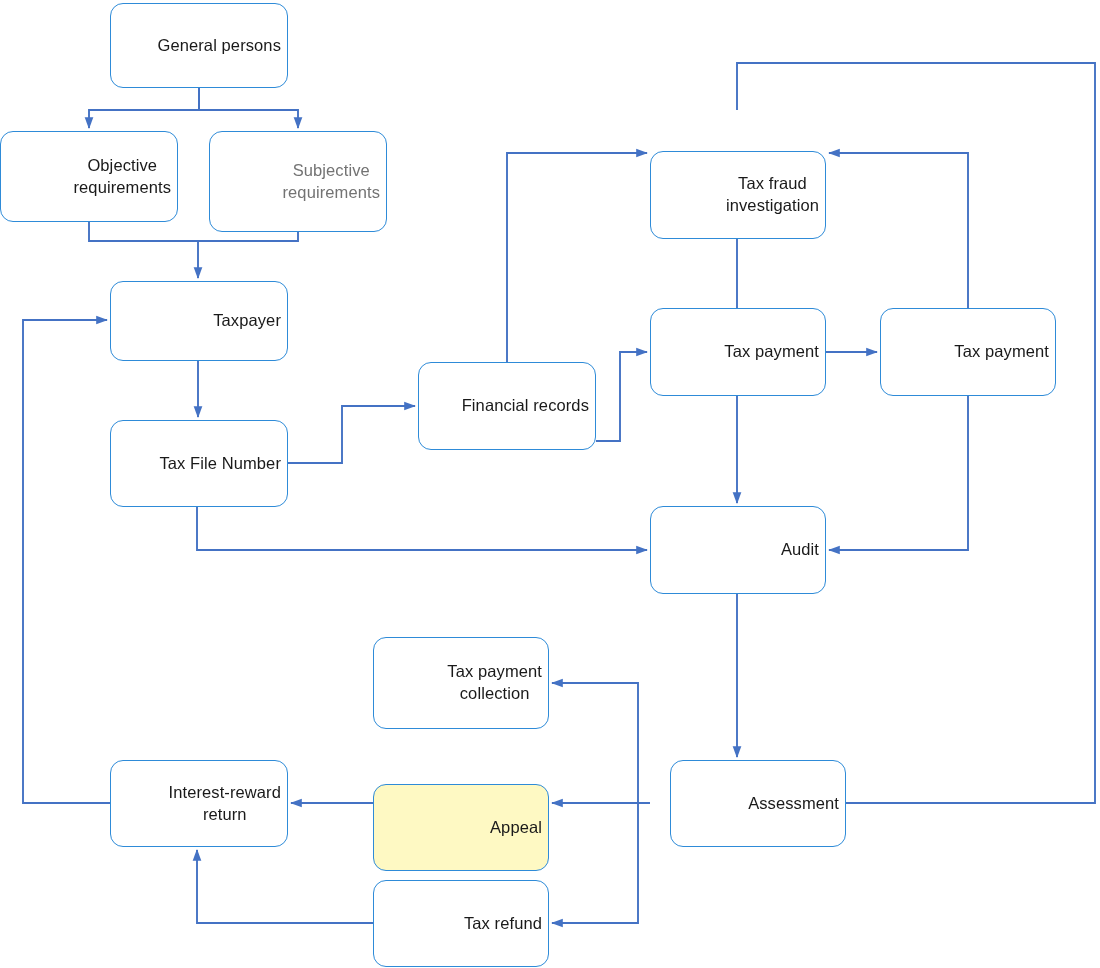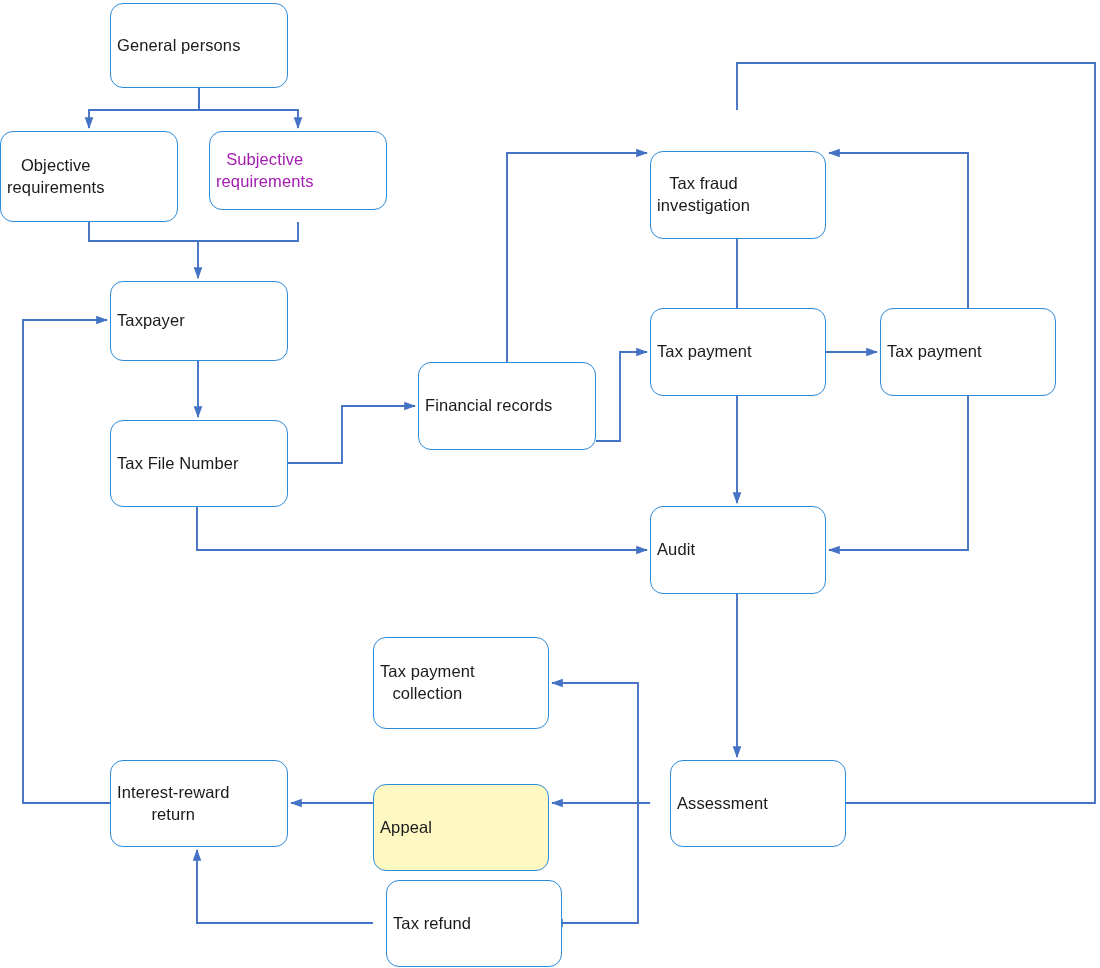--- a/index.html
+++ b/index.html
@@ -25,21 +25,21 @@
     height: 968px;
   }
   .node {
     position: absolute;
     box-sizing: border-box;
     border: 1.6px solid #2E8BD8;
     border-radius: 13px;
     background: #ffffff;
     display: flex;
     align-items: center;
-    justify-content: flex-start;
+    justify-content: flex-end;
     text-align: center;
     color: #1a1a1a;
     font-size: 16.5px;
     line-height: 1.32;
     letter-spacing: 0.1px;
     padding: 2px 6px;
     z-index: 2;
   }
   .node-label {
     display: block;
@@ -79,21 +79,21 @@
       <polyline points="110,803 23,803 23,320 107,320" fill="none" stroke="#4472C4" stroke-width="1.9" stroke-linejoin="miter" stroke-linecap="butt" marker-end="url(#arrowhead)"></polyline>
       <polyline points="737,110 737,63 1095,63 1095,803 829,803" fill="none" stroke="#4472C4" stroke-width="1.9" stroke-linejoin="miter" stroke-linecap="butt" marker-end="url(#arrowhead)"></polyline>
     </svg>
 <div class="node" style="left: 110px; top: 3px; width: 178px; height: 85px; border-color: rgb(46, 139, 216); background: rgb(255, 255, 255); color: rgb(26, 26, 26);">
       <span class="node-label">General persons</span>
     </div>
     <div class="node" style="left: 0px; top: 131px; width: 178px; height: 91px; border-color: rgb(46, 139, 216); background: rgb(255, 255, 255); color: rgb(26, 26, 26);">
       <span class="node-label">Objective
 requirements</span>
     </div>
-    <div class="node" style="left: 209px; top: 131px; width: 178px; height: 79px; border-color: rgb(46, 139, 216); background: rgb(255, 255, 255); color: #a21caf;">
+    <div class="node" style="left: 209px; top: 131px; width: 178px; height: 101px; border-color: rgb(46, 139, 216); background: rgb(255, 255, 255); color: #737373;">
       <span class="node-label">Subjective
 requirements</span>
     </div>
     <div class="node" style="left: 110px; top: 281px; width: 178px; height: 80px; border-color: rgb(46, 139, 216); background: rgb(255, 255, 255); color: rgb(26, 26, 26);">
       <span class="node-label">Taxpayer</span>
     </div>
     <div class="node" style="left: 110px; top: 420px; width: 178px; height: 87px; border-color: rgb(46, 139, 216); background: rgb(255, 255, 255); color: rgb(26, 26, 26);">
       <span class="node-label">Tax File Number</span>
     </div>
     <div class="node" style="left: 418px; top: 362px; width: 178px; height: 88px; border-color: rgb(46, 139, 216); background: rgb(255, 255, 255); color: rgb(26, 26, 26);">
@@ -112,21 +112,21 @@
     <div class="node" style="left: 650px; top: 506px; width: 176px; height: 88px; border-color: rgb(46, 139, 216); background: rgb(255, 255, 255); color: rgb(26, 26, 26);">
       <span class="node-label">Audit</span>
     </div>
     <div class="node" style="left: 373px; top: 637px; width: 176px; height: 92px; border-color: rgb(46, 139, 216); background: rgb(255, 255, 255); color: rgb(26, 26, 26);">
       <span class="node-label">Tax payment
 collection</span>
     </div>
     <div class="node" style="left: 373px; top: 760px; width: 176px; height: 87px; border-color: rgb(46, 139, 216); background: #fef9c3; color: rgb(26, 26, 26); margin-top: 24px;">
       <span class="node-label">Appeal</span>
     </div>
-    <div class="node" style="left: 386px; top: 880px; width: 176px; height: 87px; border-color: rgb(46, 139, 216); background: rgb(255, 255, 255); color: rgb(26, 26, 26);">
+    <div class="node" style="left: 373px; top: 880px; width: 176px; height: 87px; border-color: rgb(46, 139, 216); background: rgb(255, 255, 255); color: rgb(26, 26, 26);">
       <span class="node-label">Tax refund</span>
     </div>
     <div class="node" style="left: 110px; top: 760px; width: 178px; height: 87px; border-color: rgb(46, 139, 216); background: rgb(255, 255, 255); color: rgb(26, 26, 26);">
       <span class="node-label">Interest-reward
 return</span>
     </div>
     <div class="node" style="left: 650px; top: 760px; width: 176px; height: 87px; border-color: rgb(46, 139, 216); background: rgb(255, 255, 255); color: rgb(26, 26, 26); margin-left: 20px;">
       <span class="node-label">Assessment</span>
     </div>
   </div>

